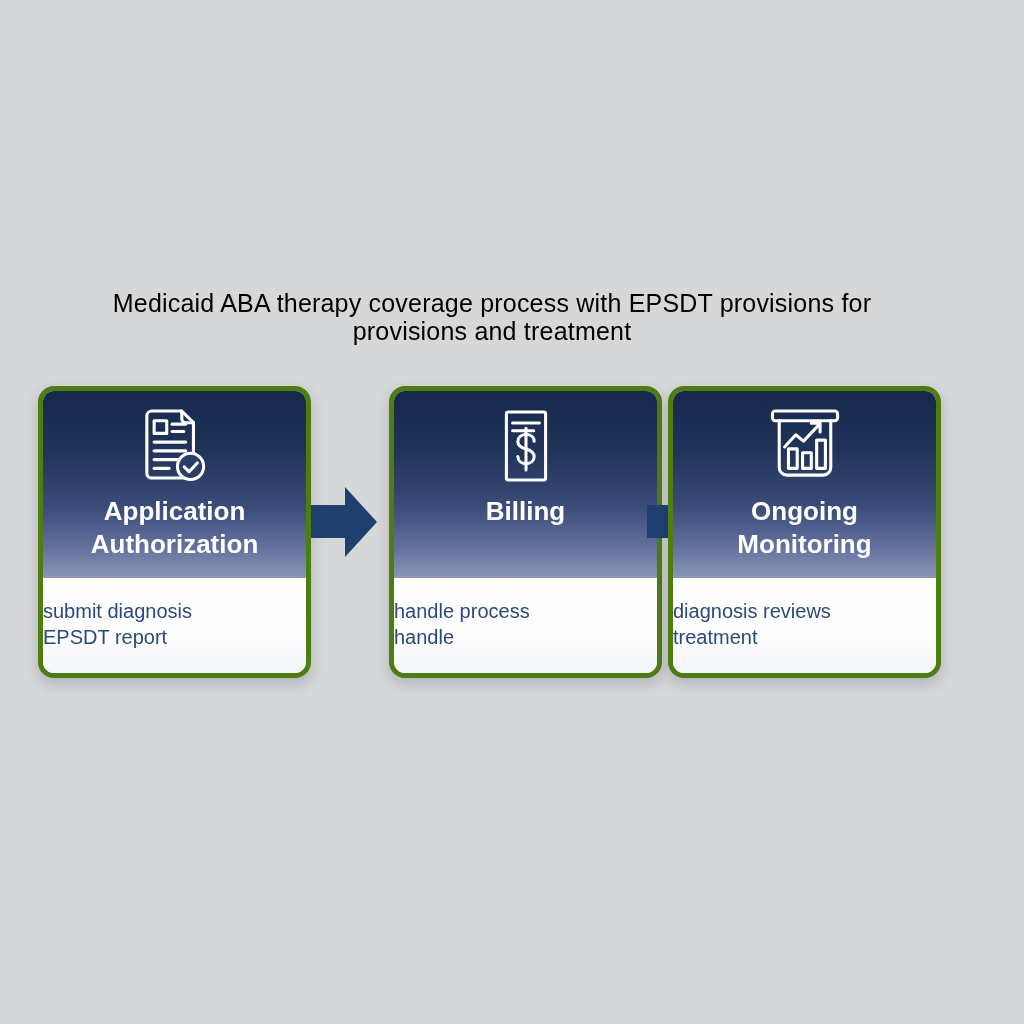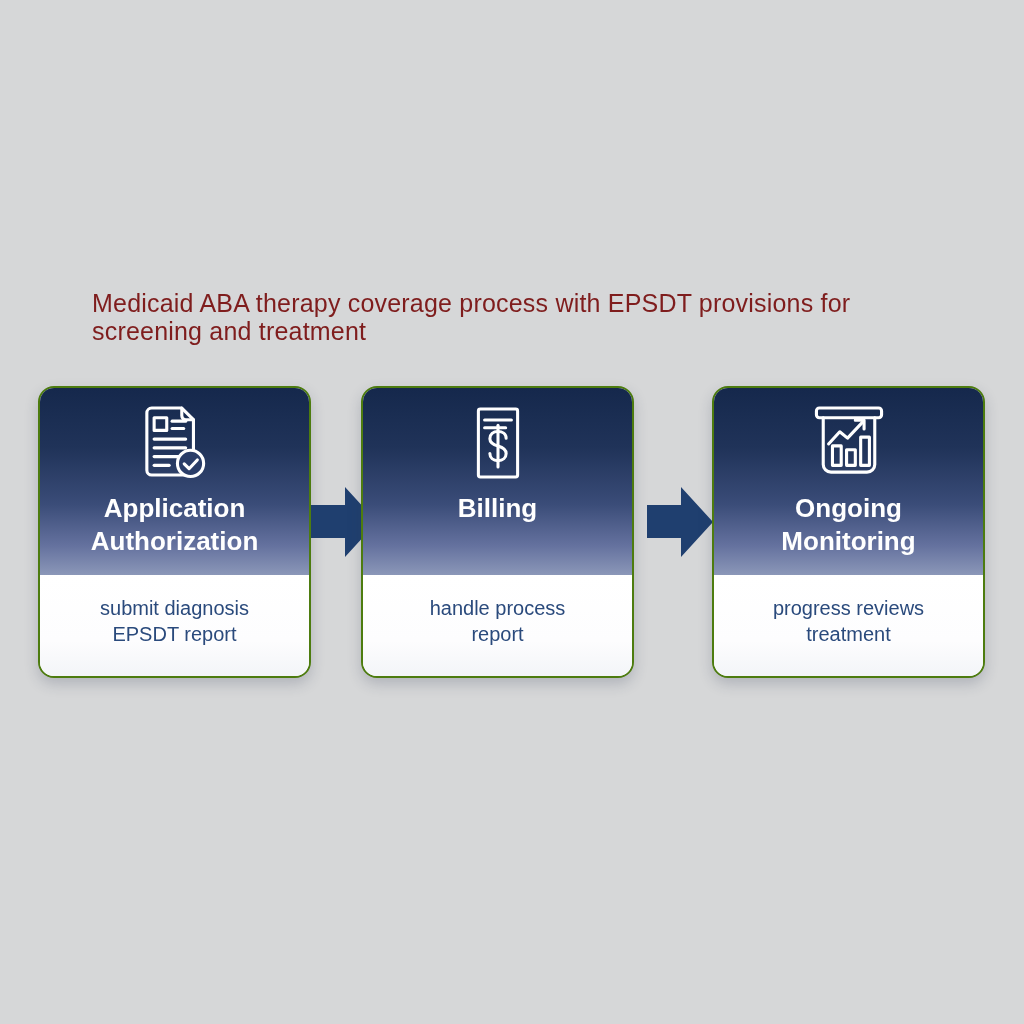--- a/index.html
+++ b/index.html
@@ -6,71 +6,71 @@
   body{
     width:1024px;height:1024px;
     font-family:"Liberation Sans", sans-serif;
     background:#d6d7d8;
     overflow:hidden;
   }
   .canvas{position:relative;width:1024px;height:1024px;background:#d6d7d8;}
 
   .diagram-title{
     position:absolute;top:289px;left:92px;width:800px;
-    text-align:left;
+    text-align:center;
     font-size:25px;line-height:28px;font-weight:500;
-    color:#7f1d1d;letter-spacing:0.2px;
+    color:#000000;letter-spacing:0.2px;
   }
   .diagram-title .t-line{display:block;}
 
   .step-card{
     position:absolute;top:386px;width:273px;height:292px;
     box-sizing:border-box;
-    border:2px solid #4d7c0f;border-radius:16px;
+    border:5px solid #4d7c0f;border-radius:16px;
     overflow:hidden;background:#ffffff;
     box-shadow:0 6px 14px rgba(45,55,80,0.22);
     display:flex;flex-direction:column;
   }
   .step-card.pos-1{left:38px;}
-  .step-card.pos-2{left:361px;}
-  .step-card.pos-3{left:712px;}
+  .step-card.pos-2{left:389px;}
+  .step-card.pos-3{left:668px;}
 
   .card-top{
     height:187px;flex:0 0 187px;
     background:linear-gradient(180deg,#15284c 0%,#203359 32%,#3a4c78 62%,#64719e 84%,#8b97b8 100%);
     display:flex;flex-direction:column;align-items:center;
   }
   .card-icon{margin-top:17px;height:76px;flex:0 0 auto;}
   .card-title{
     margin-top:11px;text-align:center;
     color:#ffffff;font-size:26px;font-weight:700;line-height:33px;
   }
   .card-title .t-line{display:block;}
 
   .card-bottom{
     flex:1;
     background:linear-gradient(180deg,#ffffff 0%,#fdfdfe 65%,#f3f5f8 100%);
-    display:flex;flex-direction:column;align-items:center;
+    display:flex;flex-direction:column;align-items:flex-start;
     padding-top:20px;box-sizing:border-box;
     font-size:20px;line-height:26px;color:#2a4a7c;
     text-align:center;
   }
 
   .flow-arrow{position:absolute;top:485px;width:66px;height:74px;}
   .flow-arrow.a1{left:311px;}
   .flow-arrow.a2{left:647px;}
 </style>
 </head>
 <body>
 
 <div class="canvas">
 
   <div class="diagram-title">
     <span class="t-line">Medicaid ABA therapy coverage process with EPSDT provisions for</span>
-    <span class="t-line">screening and treatment</span>
+    <span class="t-line">provisions and treatment</span>
   </div>
 
   <div class="step-card pos-1">
     <div class="card-top">
       <svg class="card-icon" width="66" height="76" viewBox="0 0 68 78" fill="none" stroke="#ffffff" stroke-width="3.2" stroke-linecap="round" stroke-linejoin="round">
         <path d="M41,3 H10 a5,5 0 0 0 -5,5 V67 a5,5 0 0 0 5,5 H48 a5,5 0 0 0 5,-5 V15 Z"></path>
         <path d="M41,3 V11 a4,4 0 0 0 4,4 H53"></path>
         <rect x="12.5" y="13" width="13" height="13"></rect>
         <path d="M31,16.5 H45"></path>
         <path d="M31,24 H43"></path>
@@ -104,21 +104,21 @@
         <path d="M9,22 H31"></path>
         <path d="M31.5,33 C31.5,28.5 27.5,26 23,26 C18,26 14.5,29 14.5,33.5 C14.5,38.5 19,40 23,41.2 C27,42.4 31.5,44 31.5,49 C31.5,53.5 28,56.5 23,56.5 C18,56.5 14.5,53.5 14.5,49"></path>
         <path d="M23,19.5 V63"></path>
       </svg>
       <div class="card-title">
         <span class="t-line">Billing</span>
       </div>
     </div>
     <div class="card-bottom">
       <span class="t-line">handle process</span>
-      <span class="t-line">report</span>
+      <span class="t-line">handle</span>
     </div>
   </div>
 
   <svg class="flow-arrow a2" width="66" height="74" viewBox="0 0 66 74">
     <polygon points="0,20 34,20 34,2 66,37 34,72 34,53 0,53" fill="#1f3f6f"></polygon>
   </svg>
 
   <div class="step-card pos-3">
     <div class="card-top">
       <svg class="card-icon" width="70" height="76" viewBox="0 0 72 78" fill="none" stroke="#ffffff" stroke-width="3.2" stroke-linecap="round" stroke-linejoin="round">
@@ -129,18 +129,18 @@
         <rect x="48" y="33" width="9" height="29"></rect>
         <polyline points="15,40 26.5,27.5 34.5,34 50,17.5"></polyline>
         <path d="M42.5,15.5 H51.5 V24.5"></path>
       </svg>
       <div class="card-title">
         <span class="t-line">Ongoing</span>
         <span class="t-line">Monitoring</span>
       </div>
     </div>
     <div class="card-bottom">
-      <span class="t-line">progress reviews</span>
+      <span class="t-line">diagnosis reviews</span>
       <span class="t-line">treatment</span>
     </div>
   </div>
 
 </div>
 
 </body></html>

